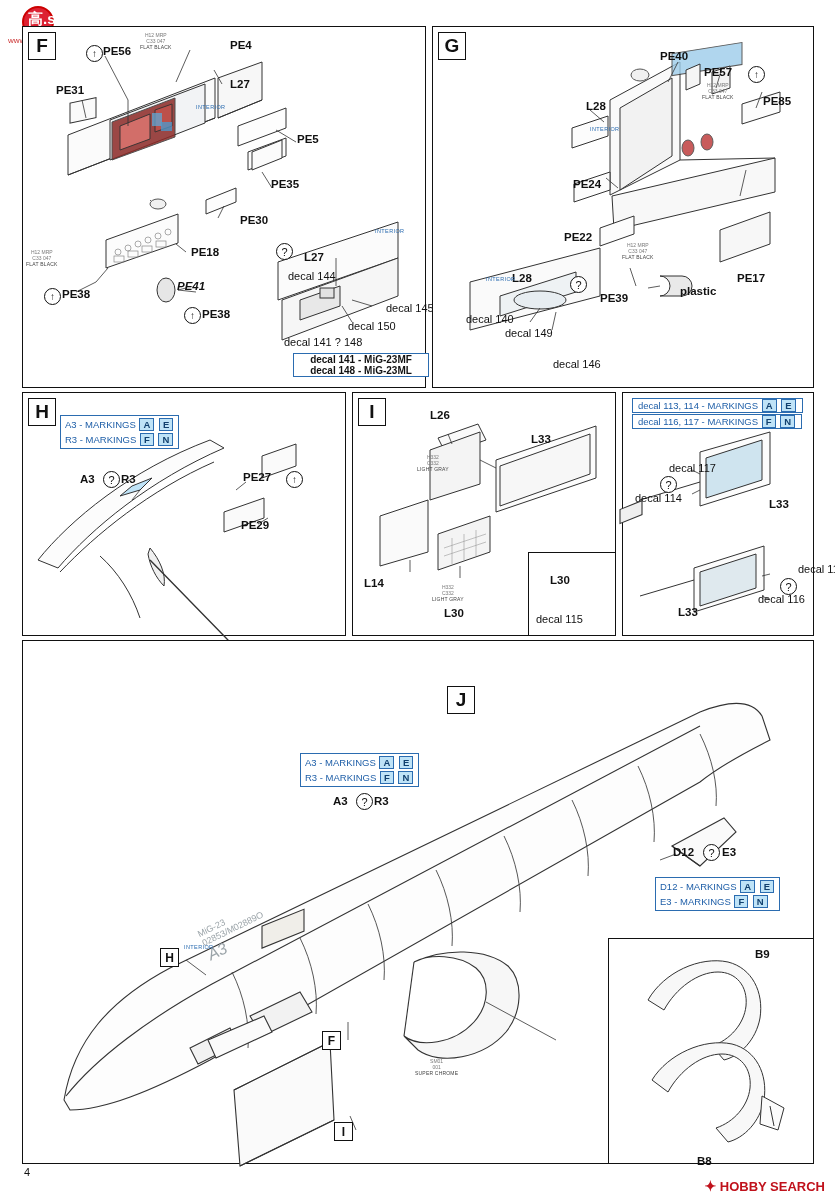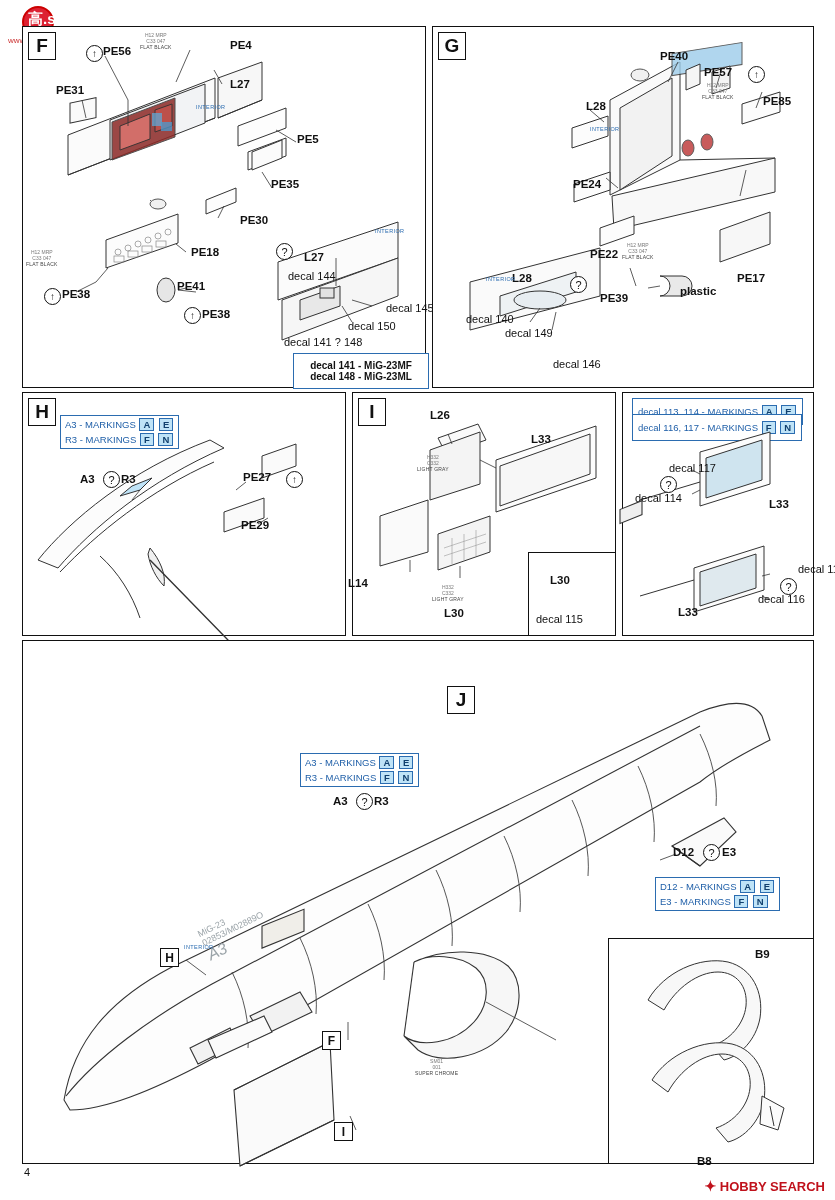--- a/index.html
+++ b/index.html
@@ -11,21 +11,21 @@
   .stepbox{position:absolute;border:1.6px solid #111;background:#fff;font-weight:bold;
            font-size:19px;display:flex;align-items:center;justify-content:center;color:#111;}
   .circq{position:absolute;width:15px;height:15px;border:1.4px solid #111;border-radius:50%;
          font-size:11px;display:flex;align-items:center;justify-content:center;color:#111;background:#fff;}
   .circarr{position:absolute;width:15px;height:15px;border:1.4px solid #111;border-radius:50%;
          font-size:10px;display:flex;align-items:center;justify-content:center;color:#111;background:#fff;}
   .markbox{position:absolute;border:1.3px solid #2b6cb0;background:#fff;padding:2px 4px;
            font-size:9.5px;color:#1f5fa8;white-space:nowrap;}
   .mk-a{display:inline-block;background:#bfe3f7;border:1px solid #2b6cb0;color:#11406e;
         padding:0 3px;font-weight:bold;font-size:9.5px;margin:0 1px;}
-  .decalbox{position:absolute;border:1.3px solid #2b6cb0;background:#fff;padding:6px 5px;
+  .decalbox{position:absolute;border:1.3px solid #2b6cb0;background:#fff;padding:0 5px;
             font-size:9.5px;color:#1f5fa8;white-space:nowrap;}
   .paintchip{position:absolute;font-size:5px;line-height:1.15;color:#3a8fc0;white-space:nowrap;text-align:center;}
   .paintchip .codes{color:#7a7a7a;}
   .paintchip .nm{color:#444;letter-spacing:.2px;}
   .interior{position:absolute;font-size:5.5px;color:#2b6cb0;letter-spacing:.4px;}
   .declbl{position:absolute;font-size:11px;color:#111;white-space:nowrap;}
   .pg{position:absolute;font-size:11px;color:#111;}
   svg{position:absolute;left:0;top:0;pointer-events:none;}
   .wm{position:absolute;left:8px;top:6px;width:56px;height:46px;}
   .wm .dot{position:absolute;left:14px;top:0;width:28px;height:28px;border-radius:50%;
@@ -117,21 +117,21 @@
   <div class="lbl b" style="left:103px;top:45px;">PE56</div>
   <div class="lbl b" style="left:186px;top:39px;margin-left:44px;">PE4</div>
   <div class="lbl b" style="left:56px;top:84px;">PE31</div>
   <div class="lbl b" style="left:230px;top:78px;">L27</div>
   <div class="lbl b" style="left:297px;top:133px;">PE5</div>
   <div class="lbl b" style="left:271px;top:178px;">PE35</div>
   <div class="lbl b" style="left:224px;top:214px;margin-left:16px;">PE30</div>
   <div class="lbl b" style="left:183px;top:246px;padding-left:8px;">PE18</div>
   <div class="circarr" style="left:44px;top:288px;">↑</div>
   <div class="lbl b" style="left:62px;top:288px;">PE38</div>
-  <div class="lbl b" style="left:177px;top:280px;">PE41</div>
+  <div class="lbl b" style="left:177px;top:280px;font-style:italic;">PE41</div>
   <div class="lbl b" style="left:202px;top:308px;">PE38</div>
   <div class="circarr" style="left:184px;top:307px;">↑</div>
   <div class="lbl b" style="left:304px;top:251px;">L27</div>
   <div class="circq" style="left:276px;top:243px;">?</div>
 
   <div class="interior" style="left:196px;top:104px;">INTERIOR</div>
   <div class="interior" style="left:375px;top:228px;">INTERIOR</div>
 
   <div class="paintchip" style="left:140px;top:33px;">
     <span class="codes"><span>H12</span>
@@ -199,21 +199,21 @@
       <ellipse cx="640" cy="75" rx="9" ry="6" fill="#f0f0f0" stroke="#555"></ellipse>
     </g>
   </svg>
 
   <div class="lbl b" style="left:660px;top:50px;">PE40</div>
   <div class="lbl b" style="left:689px;top:66px;margin-left:15px;">PE57</div>
   <div class="circarr" style="left:748px;top:66px;">↑</div>
   <div class="lbl b" style="left:763px;top:95px;">PE85</div>
   <div class="lbl b" style="left:586px;top:100px;">L28</div>
   <div class="lbl b" style="left:573px;top:178px;">PE24</div>
-  <div class="lbl b" style="left:564px;top:248px;margin-left:26px;">PE22</div>
+  <div class="lbl b" style="left:564px;top:231px;">PE22</div>
   <div class="lbl b" style="left:737px;top:272px;">PE17</div>
   <div class="lbl b" style="left:512px;top:272px;">L28</div>
   <div class="circq" style="left:570px;top:276px;">?</div>
   <div class="lbl b" style="left:600px;top:292px;">PE39</div>
   <div class="lbl b" style="left:680px;top:285px;">plastic</div>
 
   <div class="interior" style="left:590px;top:126px;">INTERIOR</div>
   <div class="interior" style="left:486px;top:276px;">INTERIOR</div>
 
   <div class="paintchip" style="left:702px;top:83px;">
@@ -329,21 +329,21 @@
         <path d="M480,460 L496,468"></path>
         <path d="M410,572 L410,560"></path>
         <path d="M460,578 L460,566"></path>
         <path d="M556,580 L556,566"></path>
       </g>
     </g>
   </svg>
 
   <div class="lbl b" style="left:430px;top:409px;">L26</div>
   <div class="lbl b" style="left:531px;top:433px;">L33</div>
-  <div class="lbl b" style="left:348px;top:577px;">L14</div>
+  <div class="lbl b" style="left:364px;top:577px;">L14</div>
   <div class="lbl b" style="left:444px;top:607px;">L30</div>
   <div class="lbl b" style="left:550px;top:574px;">L30</div>
 
   <div class="paintchip" style="left:417px;top:455px;">
     <span class="codes">H332</span><br>
     <span class="codes">C332</span><br>
     <span class="nm">LIGHT GRAY</span>
   </div>
   <div class="paintchip" style="left:432px;top:585px;">
     <span class="codes">H332</span><br>

